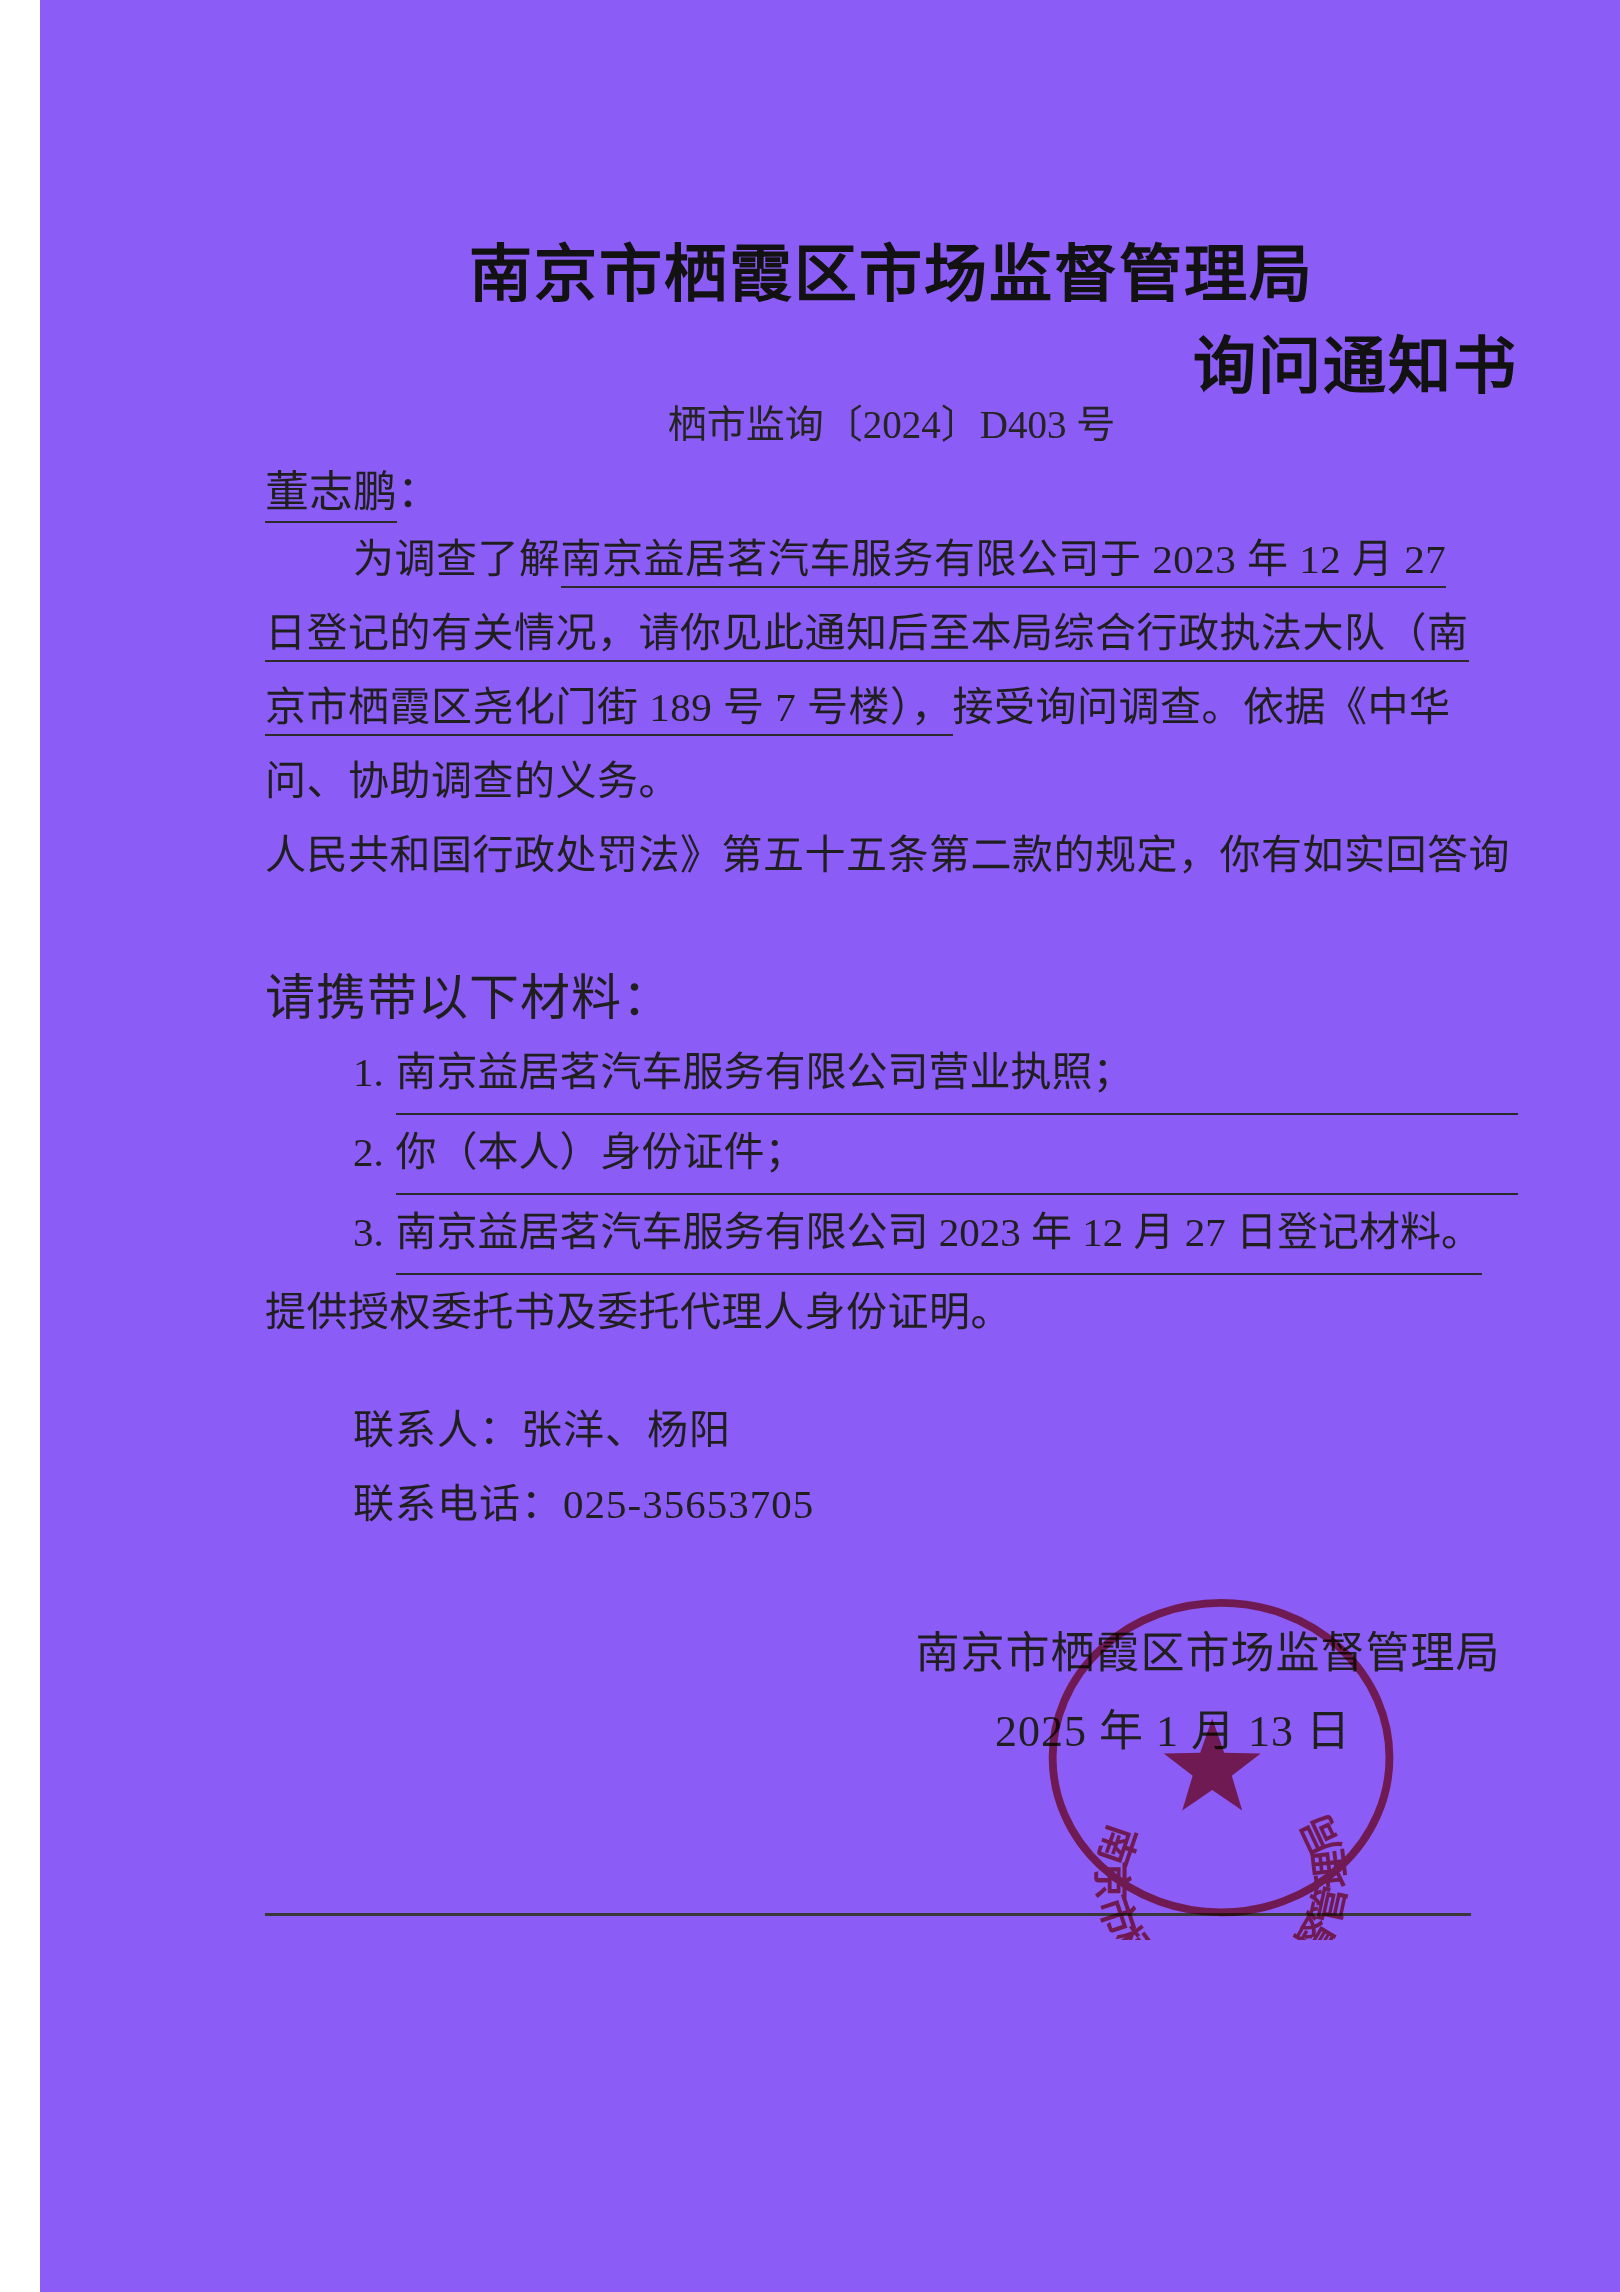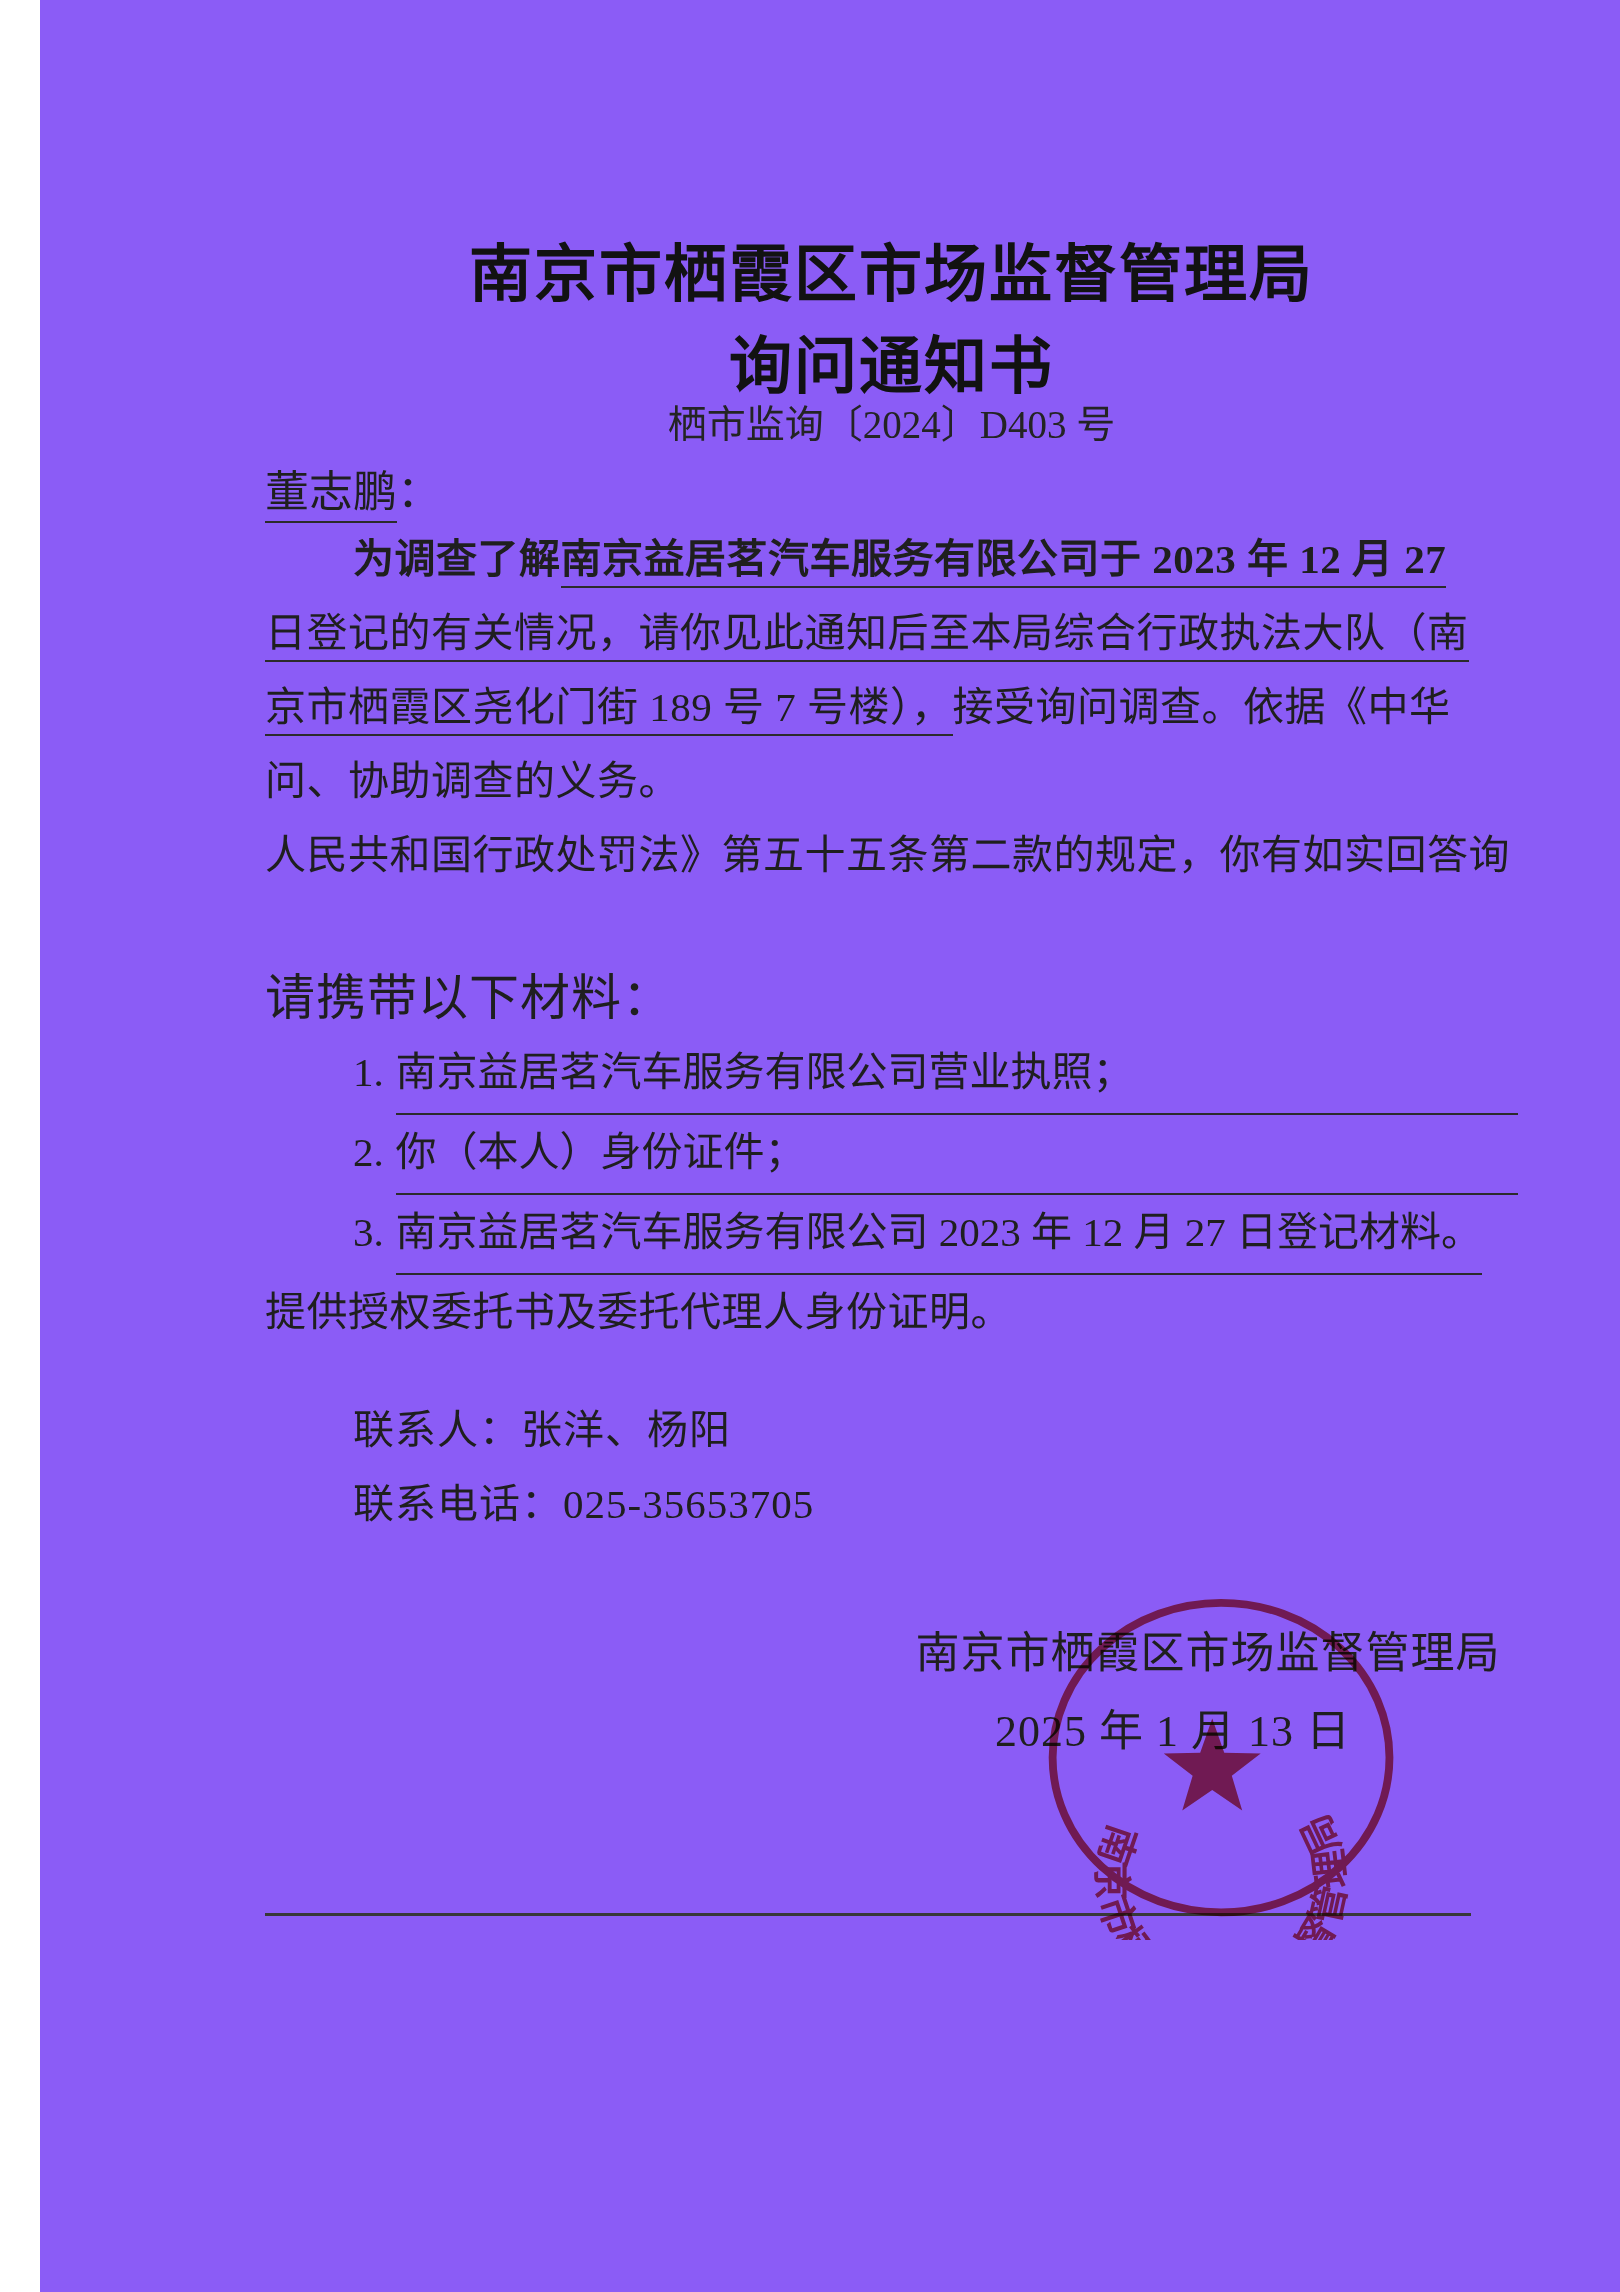--- a/index.html
+++ b/index.html
@@ -29,21 +29,21 @@
     line-height: 78px;
     text-align: center;
     color: #121212;
     letter-spacing: 2px;
   }
   .title2 {
     font-family: "Liberation Sans", "DejaVu Sans", sans-serif;
     font-weight: 700;
     font-size: 63px;
     line-height: 78px;
-    text-align: center;
+    text-align: right;
     color: #121212;
     margin-top: 13.7px;
     letter-spacing: 2px;
   }
   .docnum {
     font-size: 39px;
     line-height: 47px;
     text-align: center;
     margin-top: -3.9px;
     color: #242424;
@@ -56,21 +56,21 @@
   .u {
     border-bottom: 2.9px solid #2b2b2b;
     padding-bottom: 4px;
   }
   .bodyline {
     font-size: 41px;
     line-height: 74px;
     letter-spacing: 0.5px;
     white-space: nowrap;
   }
-  .indent { padding-left: 88px; font-weight: bold; }
+  .indent { padding-left: 88px; }
   .materials-intro {
     font-size: 50px;
     line-height: 74px;
     margin-top: 69px;
     letter-spacing: 1px;
   }
   .item {
     display: flex;
     align-items: baseline;
     font-size: 41px;

